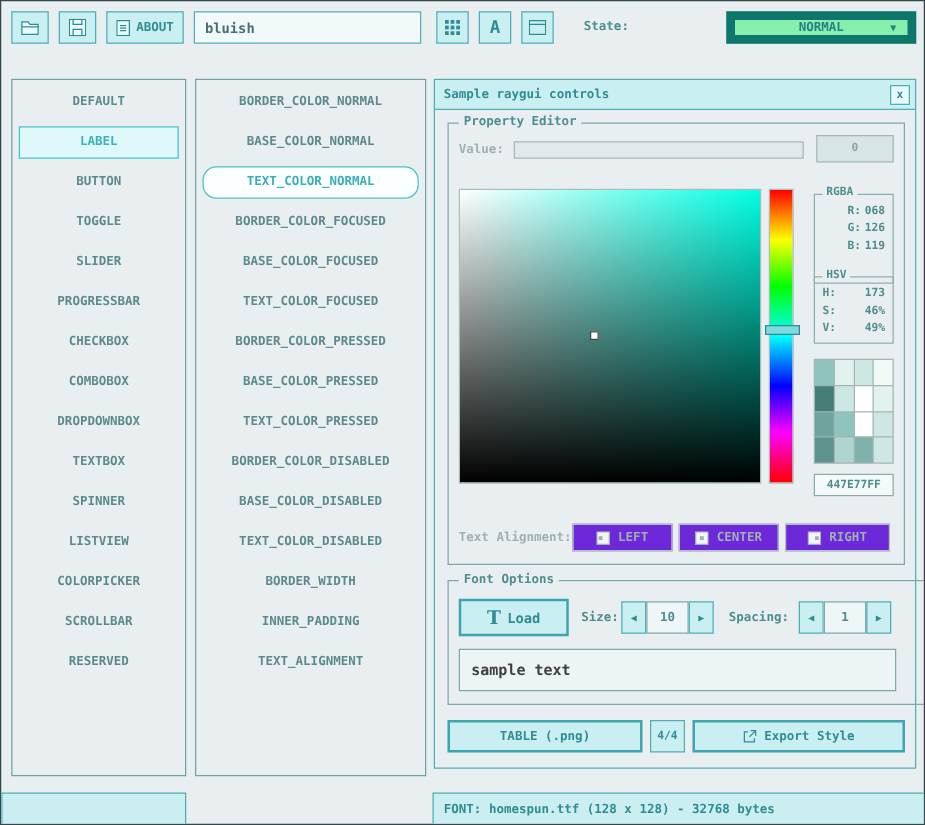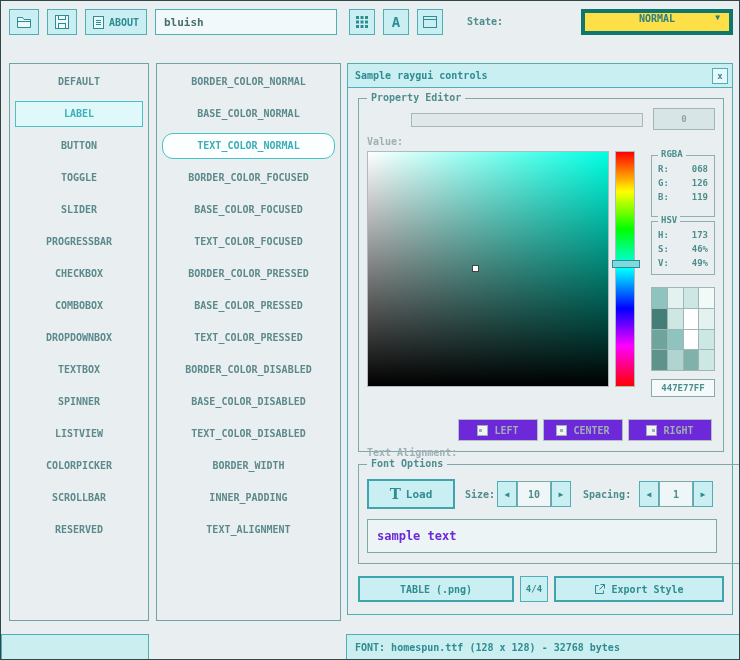--- a/index.html
+++ b/index.html
@@ -9,21 +9,21 @@
     background:#E9EFF1; border:1px solid #31474A;
     font-family:"DejaVu Sans Mono", monospace; font-weight:bold; overflow:hidden;
   }
   .abs { position:absolute; }
   .btn {
     display:flex; align-items:center; justify-content:center; gap:5px;
     background:#CAEFF2; border:1px solid #4FAFB6; color:#2F8C92; font-size:10px; cursor:default;
   }
   .btn2 { border-width:2px; border-color:#3FA5AC; }
   .txt { color:#4D8D8D; font-size:10px; }
-  .dis { color:#9FAFB2;margin-top:22px; }
+  .dis { color:#9FAFB2; }
   .btn-dis { display:flex; align-items:center; justify-content:center; gap:6px;
     background:#6d28d9; border:1px solid #B2C0C2; color:#9FAFB2; font-size:10px; }
   .panel { border:1px solid #6FA3A6; background:#E9EFF1; }
   .list { padding:5px; display:flex; flex-direction:column; gap:6px; }
   .item { height:26px; line-height:24px; text-align:center; font-size:10px; color:#5C8A8C; border:1px solid transparent; }
   .selected-cyan { background:#DFF8FA; border-color:#49C2C6; color:#3AB4BA; }
   .selected-white { background:#FCFFFF; border-color:#49C2C6; color:#3AAFB6;border-radius:11px; }
   .window { border:1px solid #52AEB4; background:#E9EFF1; }
   .titlebar { position:absolute; left:0; top:0; right:0; height:24px; background:#CAEFF2;
     border-bottom:1px solid #52AEB4; display:flex; align-items:center; padding:0 7px;
@@ -35,22 +35,22 @@
   .grouplabel { position:absolute; top:-7px; left:8px; background:#E9EFF1; padding:0 4px;
     font-size:10px; color:#4D8D8D; white-space:nowrap; }
   .minibox { position:absolute; border:1px solid #8FAFB2; }
   .minilabel { position:absolute; top:-7px; left:6px; background:#E9EFF1; padding:0 3px;
     font-size:9px; color:#4D8D8D; }
   .minirow { display:flex; justify-content:space-between; padding:0 6px; font-size:9px;
     color:#4D8D8D; line-height:14px; }
   .slider { background:#E0E8EA; border:1px solid #A8B8BA; }
   .textinput { background:#F2F9FA; border:1px solid #4FAFB6; color:#49706F; font-size:11px;
     padding:0 8px; font-family:inherit; font-weight:bold; outline:none; }
-  .dropdown { background:#fde047; border:4px solid #0f766e; color:#287F86;
-    display:flex; justify-content:center; font-size:10px; position:relative; }
+  .dropdown { background:#86efac; border:7px solid #0f766e; color:#287F86;
+    display:flex; align-items:center; justify-content:center; font-size:10px; position:relative; }
   .dropdown .arrow { position:absolute; right:9px; font-size:8px; }
   .spin-btn { width:20px; height:26px; font-size:8px; }
   .spin-val { width:34px; height:26px; background:#EFF6F7; border:1px solid #7FA8AB;
     display:flex; align-items:center; justify-content:center; font-size:10px; color:#4D8D8D; }
   .statuseg { background:#CBEEF1; border:1px solid #52AEB4; color:#2F8C92; font-size:10px;
     display:flex; align-items:center; padding:0 8px; }
   .picker {
     border:1px solid #AEBCBE;
     background:
       linear-gradient(to bottom, rgba(0,0,0,0) 0%, #000 100%),
@@ -192,21 +192,21 @@
         <span>0</span>
       </div>
 
       <div class="abs picker" style="left:8px;top:52px;width:242px;height:236px;">
         <div class="picker-cursor" style="left:calc(45% - 4px);top:calc(50% - 4px);"></div>
       </div>
       <div class="abs huebar" style="left:256px;top:52px;width:20px;height:236px;">
         <div class="hue-handle" style="top:calc(48% - 4px);"></div>
       </div>
 
-      <div class="minibox" style="left:292px;top:56px;width:64px;height:62px;">
+      <div class="minibox" style="left:292px;top:56px;width:64px;height:72px;padding-left:20px;">
         <span class="minilabel">RGBA</span>
         <div class="minirow" style="margin-top:6px;">
           <span>R:</span>
           <span>068</span>
         </div>
         <div class="minirow">
           <span>G:</span>
           <span>126</span>
         </div>
         <div class="minirow">
@@ -307,21 +307,21 @@
       <div class="abs btn spin-btn" style="left:280px;top:16px;">
         <span>◀</span>
       </div>
       <div class="abs spin-val" style="left:300px;top:16px;">
         <span>1</span>
       </div>
       <div class="abs btn spin-btn" style="left:334px;top:16px;">
         <span>▶</span>
       </div>
 
-      <div class="abs" style="left:8px;top:54px;width:350px;height:34px;border:1px solid #7FA8AB;background:#ECF4F5;display:flex;align-items:center;padding:16px 9px;font-size:12px;color:#6d28d9;">
+      <div class="abs" style="left:8px;top:54px;width:350px;height:34px;border:1px solid #7FA8AB;background:#ECF4F5;display:flex;align-items:center;padding:16px 9px;font-size:12px;color:#404040;">
         <span>sample text</span>
       </div>
     </div>
 
     <div class="abs btn btn2" style="left:10px;top:512px;width:156px;height:26px;">
       <span>TABLE (.png)</span>
     </div>
     <div class="abs btn" style="left:172px;top:512px;width:28px;height:26px;font-size:9px;">
       <span>4/4</span>
     </div>

